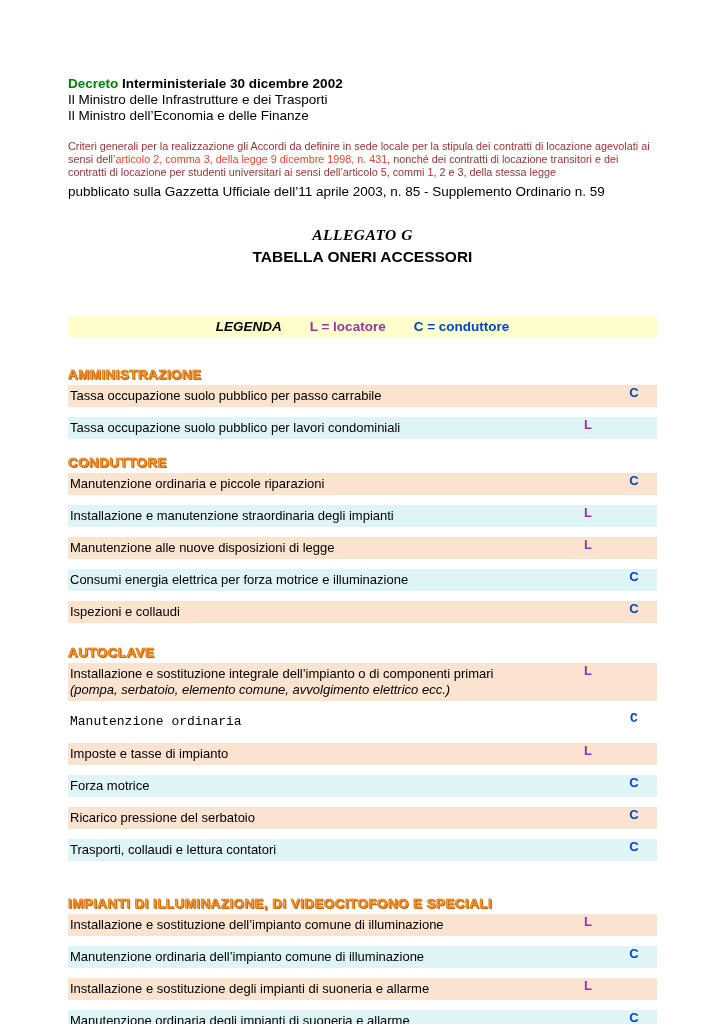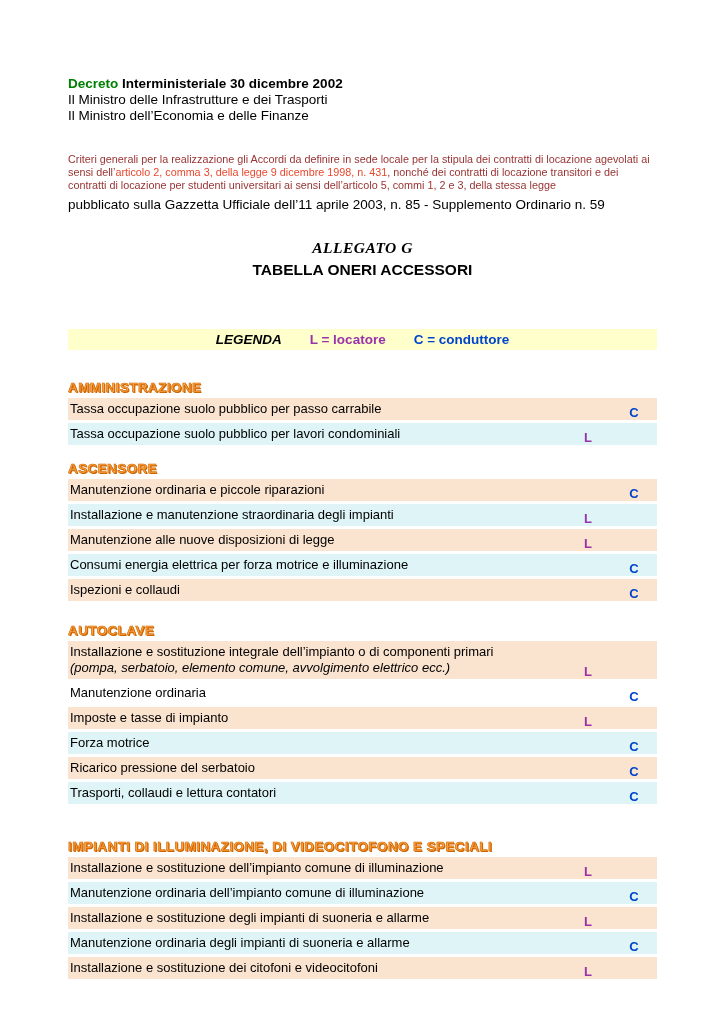--- a/index.html
+++ b/index.html
@@ -9,21 +9,21 @@
     font-family:"Liberation Sans", sans-serif;
     color:#000;
   }
   .page { width:668px; height:1024px; padding:76px 0 0 68px; }
   .content { width:589px; }
 
   .decree-line { font-size:13.5px; font-weight:bold; line-height:16px; }
   .decree-green { color:var(--decree-green); }
   .minister { font-size:13.5px; line-height:16px; }
 
-  .criteria { margin-top:29px; font-size:10.8px; line-height:13px; color:var(--criteria-text); }
+  .criteria { margin-top:16px; font-size:10.8px; line-height:13px; color:var(--criteria-text); }
   .criteria .law-link { color:var(--criteria-link); cursor:pointer; }
 
   .published { margin-top:4px; font-size:13.5px; line-height:17px; }
 
   .allegato {
     margin-top:26px; text-align:center;
     font-family:"Liberation Serif", serif; font-style:italic; font-weight:bold;
     font-size:15.5px; letter-spacing:0.5px;
   }
   .main-title { margin-top:4px; text-align:center; font-weight:bold; font-size:15.5px; line-height:18px; }
@@ -42,24 +42,24 @@
     color:var(--section-title);
     -webkit-text-stroke:0.6px var(--section-title-shadow);
     text-shadow:1px 1px 0 var(--section-title-shadow);
     margin-bottom:3px;
   }
   #sections .section:nth-child(1) { margin-top:30px; }
   #sections .section:nth-child(2) { margin-top:16px; }
   #sections .section:nth-child(3) { margin-top:22px; }
   #sections .section:nth-child(4) { margin-top:35px; }
 
-  .row { display:flex; align-items:flex-end; min-height:22px; margin-bottom:3px; font-size:13px; }
+  .row { display:flex; align-items:flex-start; min-height:22px; margin-bottom:10px; font-size:13px; }
   .row.bg-peach { background:var(--row-peach); }
   .row.bg-cyan  { background:var(--row-cyan); }
-  .row.bg-white { background:#ffffff; }
+  .row.bg-white { background:#ffffff;font-family:Liberation Mono, monospace; }
   .row-text { flex:1; padding:3px 0 3px 2px; line-height:16px; }
   .row-text .italic { font-style:italic; }
   .col { width:46px; text-align:center; font-weight:bold; font-size:13px; }
   .col-l { color:var(--locatore); }
   .col-c { color:var(--conduttore); }
 </style>
 </head>
 <body>
 
 <div class="page">
@@ -101,21 +101,21 @@
           </div>
           <div class="row bg-cyan">
             <div class="row-text">
               <div>Tassa occupazione suolo pubblico per lavori condominiali</div>
             </div>
             <div class="col col-l">L</div>
             <div class="col col-c"></div>
           </div>
         </div>
         <div class="section">
-          <div class="section-title">ASCENSORE</div>
+          <div class="section-title">CONDUTTORE</div>
           <div class="row bg-peach">
             <div class="row-text">
               <div>Manutenzione ordinaria e piccole riparazioni</div>
             </div>
             <div class="col col-l"></div>
             <div class="col col-c">C</div>
           </div>
           <div class="row bg-cyan">
             <div class="row-text">
               <div>Installazione e manutenzione straordinaria degli impianti</div>

